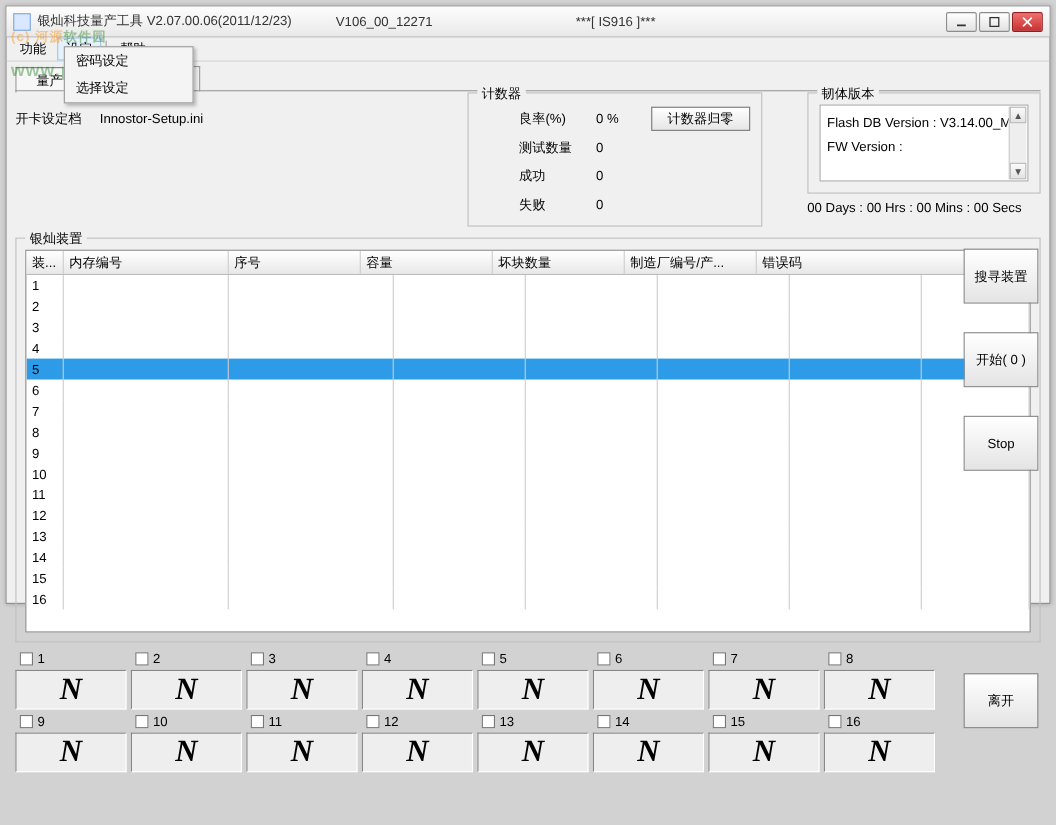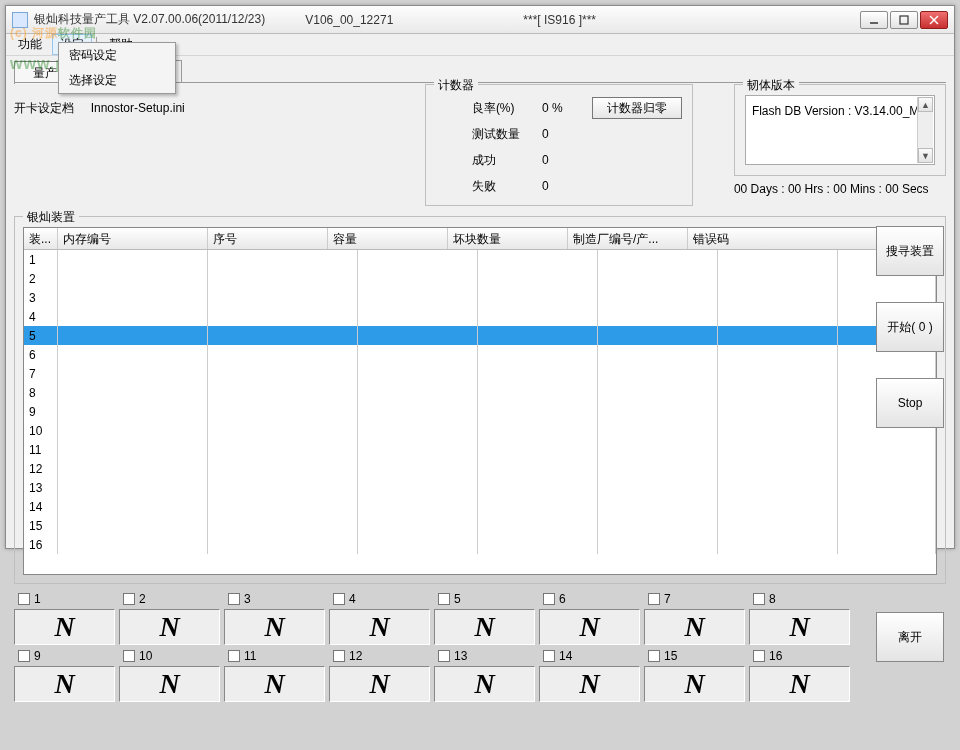--- a/index.html
+++ b/index.html
@@ -172,20 +172,21 @@
           <span class="clabel">失败</span>
           <span class="cval">0</span>
         </div>
       </div>
 
       <div class="rightcol">
         <div class="group grp-ver">
           <div class="gtitle">韧体版本</div>
           <div class="vbox">
             <div>Flash DB Version :  V3.14.00_M</div>
+            <div>FW Version :</div>
             <div class="vscroll">
               <div class="arrow">▲</div>
               <div class="arrow dn">▼</div>
             </div>
           </div>
         </div>
         <div class="elapsed">00 Days : 00 Hrs : 00 Mins : 00 Secs</div>
       </div>
     </div>
 

